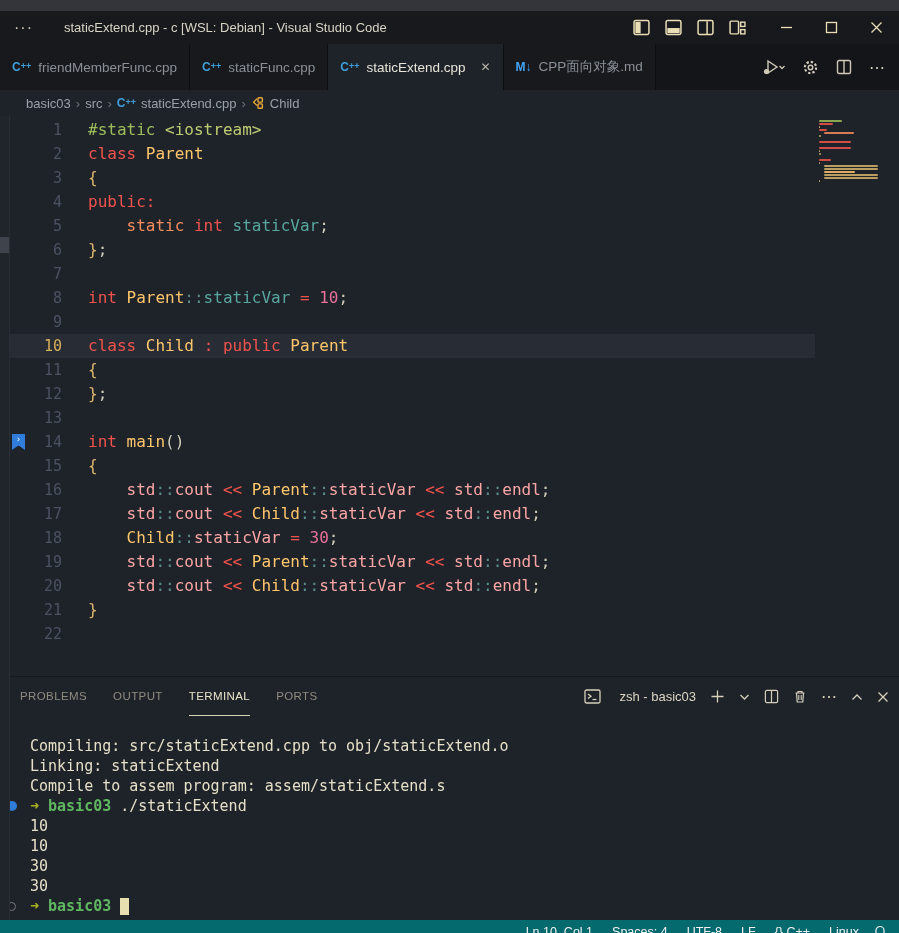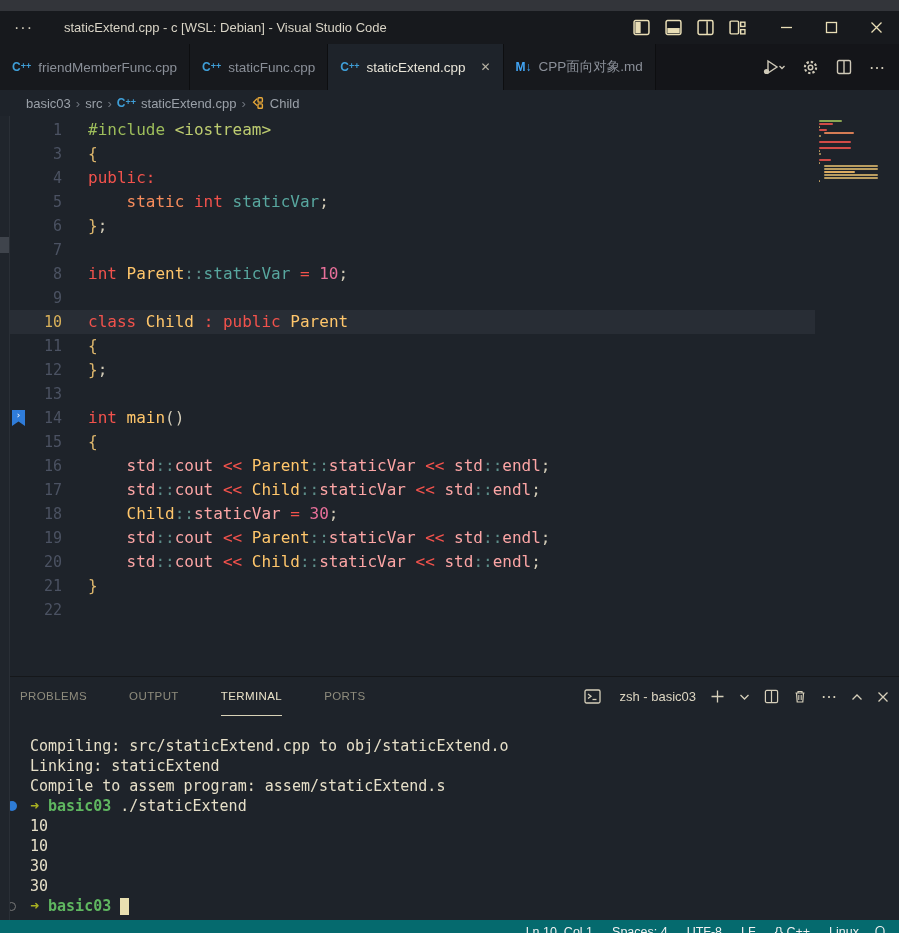--- a/index.html
+++ b/index.html
@@ -64,21 +64,21 @@
   .tk-id{color:#fca5a5} .tk-op{color:#f1524c} .tk-num{color:#e8709a} .tk-br{color:#ddb66c}
   .tk-pl{color:#d3ccb8}
 
   .minimap { position:absolute; right:24px; top:4px; width:56px; cursor:pointer; }
   .minimap .mbar { height:2px; margin-bottom:1px; border-radius:1px; opacity:.85; }
 
   
   .panel { position:absolute; left:0; top:676px; width:899px; height:244px; background:#1e232a;
     border-top:1px solid #15171a; }
   .panel-header { height:39px; display:flex; align-items:center; padding:0 10px 0 20px; }
-  .panel-tabs { display:flex; gap:42px; }
+  .panel-tabs { display:flex; gap:26px; }
   .ptab { font-size:11.5px; letter-spacing:.4px; color:#8f8c7d; cursor:pointer; height:39px;
     display:flex; align-items:center; border-bottom:1px solid transparent; }
   .ptab.active { color:#e9e2c8; border-bottom:1px solid #d9d2b8; }
   .panel-actions { margin-left:auto; display:flex; align-items:center; gap:14px; color:#d6cfba; }
   .panel-actions .act { display:flex; align-items:center; gap:18px; cursor:pointer; }
   .term-label { font-size:13px; color:#ddd6c2; }
   .panel-actions svg { display:block; }
 
   .terminal { position:absolute; left:0; top:59px; width:899px;
     font-family:"DejaVu Sans Mono", monospace; font-size:15px; color:#e6dfc8; }
@@ -222,21 +222,22 @@
       </span>
       <span>Child</span>
     </span>
   </div>
 
 <div class="left-strip">
   <div class="blockmark"></div>
 </div>
 <div class="editor">
   <div class="code-lines" id="code-lines">
-      <div class="cline"><span class="ln">1</span><span class="codetext"><span class="tk-pp">#include</span><span class="tk-pl"> </span><span class="tk-str">&lt;iostream&gt;</span></span></div>
+      <div class="cline"><span class="ln">1</span><span class="codetext"><span class="tk-pp">#static</span><span class="tk-pl"> </span><span class="tk-str">&lt;iostream&gt;</span></span></div>
+      <div class="cline"><span class="ln">2</span><span class="codetext"><span class="tk-kw">class</span><span class="tk-pl"> </span><span class="tk-cls">Parent</span></span></div>
       <div class="cline"><span class="ln">3</span><span class="codetext"><span class="tk-br">{</span></span></div>
       <div class="cline"><span class="ln">4</span><span class="codetext"><span class="tk-kw">public:</span></span></div>
       <div class="cline"><span class="ln">5</span><span class="codetext"><span class="tk-pl">    </span><span class="tk-kw2">static</span><span class="tk-pl"> </span><span class="tk-kw">int</span><span class="tk-pl"> </span><span class="tk-var">staticVar</span><span class="tk-pl">;</span></span></div>
       <div class="cline"><span class="ln">6</span><span class="codetext"><span class="tk-br">}</span><span class="tk-pl">;</span></span></div>
       <div class="cline"><span class="ln">7</span><span class="codetext"></span></div>
       <div class="cline"><span class="ln">8</span><span class="codetext"><span class="tk-kw">int</span><span class="tk-pl"> </span><span class="tk-cls">Parent</span><span class="tk-ns">::</span><span class="tk-var">staticVar</span><span class="tk-pl"> </span><span class="tk-op">=</span><span class="tk-pl"> </span><span class="tk-num">10</span><span class="tk-pl">;</span></span></div>
       <div class="cline"><span class="ln">9</span><span class="codetext"></span></div>
       <div class="cline current"><span class="ln">10</span><span class="codetext"><span class="tk-kw">class</span><span class="tk-pl"> </span><span class="tk-cls">Child</span><span class="tk-pl"> </span><span class="tk-op">:</span><span class="tk-pl"> </span><span class="tk-kw">public</span><span class="tk-pl"> </span><span class="tk-cls">Parent</span></span></div>
       <div class="cline"><span class="ln">11</span><span class="codetext"><span class="tk-br">{</span></span></div>
       <div class="cline"><span class="ln">12</span><span class="codetext"><span class="tk-br">}</span><span class="tk-pl">;</span></span></div>

